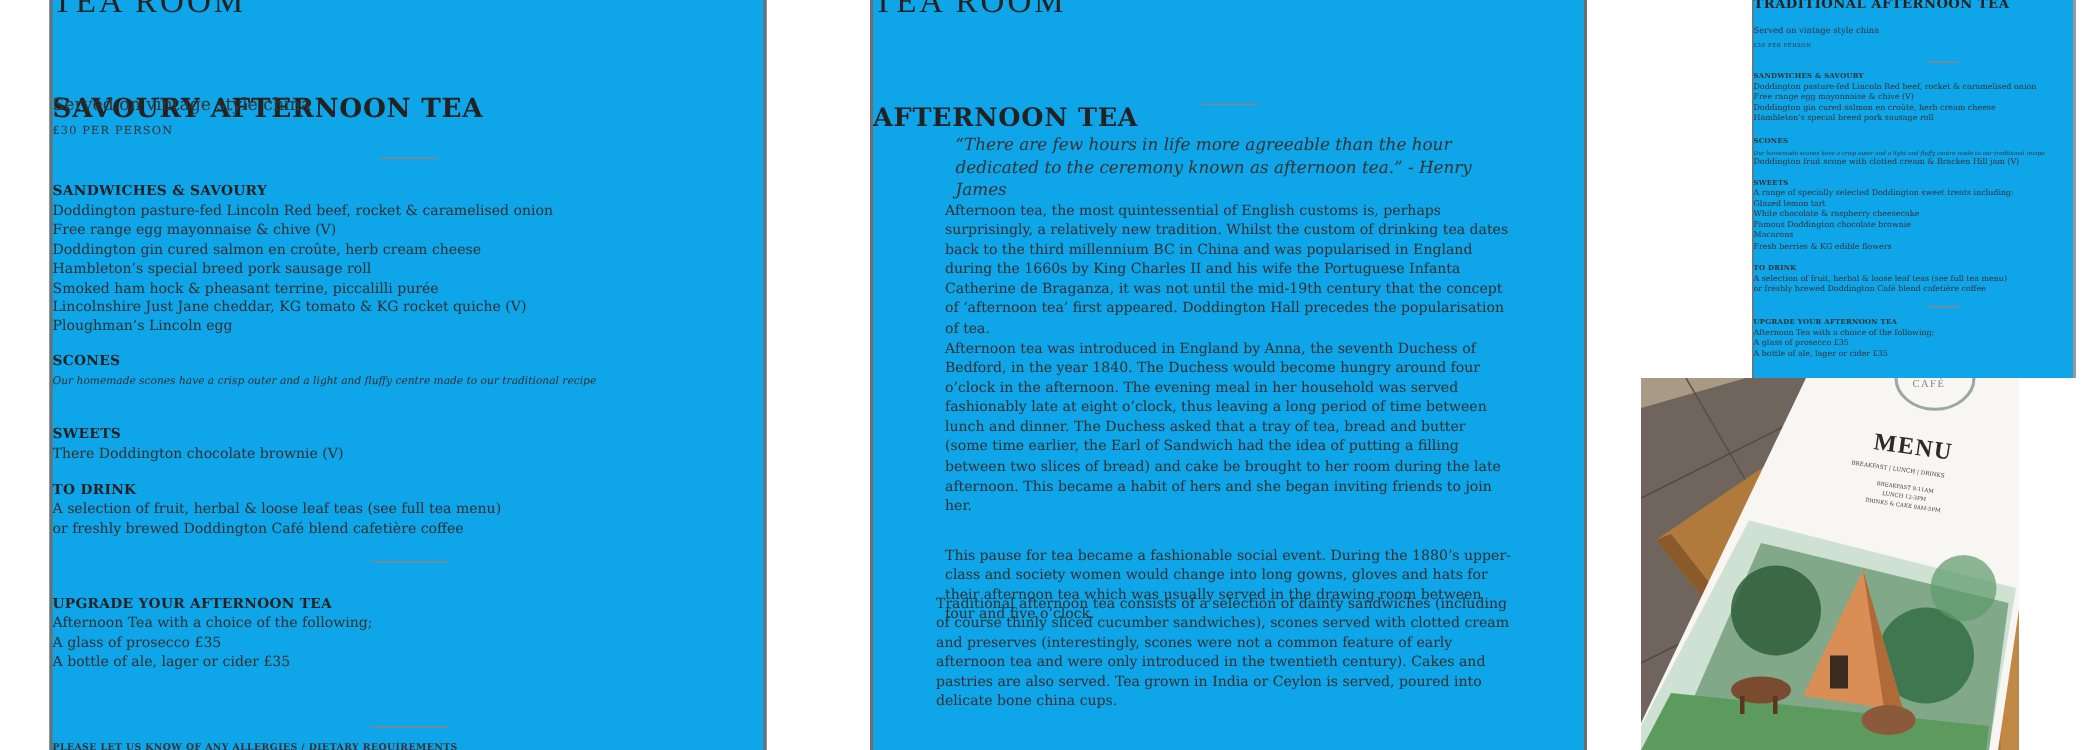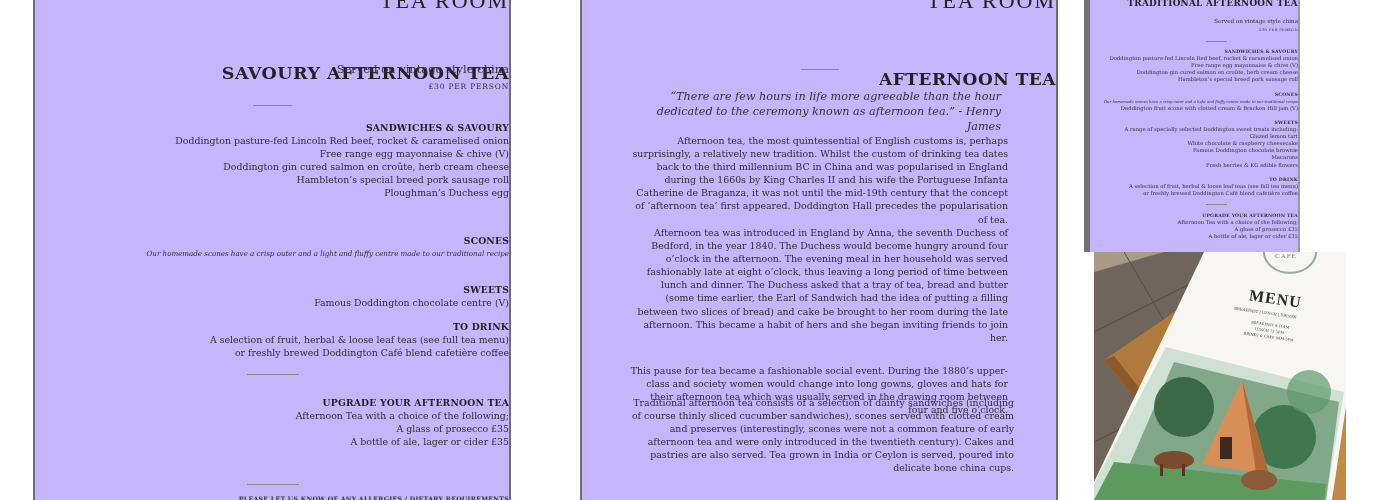--- a/index.html
+++ b/index.html
@@ -1,38 +1,38 @@
 <!DOCTYPE html>
 <html><head>
   <meta charset="utf-8">
   <style>
     * { box-sizing: border-box; margin: 0; padding: 0; }
     html, body { width: 1400px; height: 500px; overflow: hidden; background: #ffffff; }
     body { position: relative; font-family: "DejaVu Serif", "Liberation Serif", serif; color: #2a2a2a; }
 
     .panel {
-      position: absolute; background: #c4b5fd; overflow: hidden;
+      position: absolute; background: #0ea5e9; overflow: hidden;
       border-left: 2px solid #6e6e6e; border-right: 2px solid #6e6e6e;
-      text-align: right;
+      text-align: left;
     }
     #p1 { left: 33px; top: 0; width: 478px; height: 500px; }
     #p2 { left: 580px; top: 0; width: 478px; height: 500px; }
-    #p3 { left: 1084px; top: 0; width: 216px; height: 252px; border-left: 6px solid #737373; border-right: 2px solid #999; }
+    #p3 { left: 1168px; top: 0; width: 216px; height: 252px; border-left: 1px solid #737373; border-right: 2px solid #999; }
 
     .logo {
       font-family: "Liberation Serif", "DejaVu Serif", serif;
       font-size: 22px; letter-spacing: 2px; color: #222;
       position: absolute; left: 0; right: 0; line-height: 22px;
     }
     #p1 .logo { top: -10px; }
     #p2 .logo { top: -10px; }
 
     .title { font-weight: bold; color: #222; letter-spacing: 0.5px; position: absolute; left: 0; right: 0; margin-top: 36px; }
     #p1 .title { top: 27px; font-size: 17.5px; }
-    #p2 .title { top: 33px; font-size: 17px; padding-left: 15px; }
+    #p2 .title { top: 33px; font-size: 17px; }
 
     .sub { position: absolute; left: 0; right: 0; font-size: 11.5px; color: #333; }
     .price { position: absolute; left: 0; right: 0; font-size: 7.5px; letter-spacing: 0.8px; color: #333; }
 
     .rule { position: absolute; height: 1px; background: #888; }
 
     .section { position: absolute; left: 0; right: 0; font-size: 9.4px; line-height: 12.9px; color: #2f2f2f; }
     .section .h { font-weight: bold; font-size: 9.2px; letter-spacing: 0.2px; color: #222; }
     .section .it { font-style: italic; font-size: 7.1px; }
     .section .line { display: block; white-space: nowrap; }
@@ -62,31 +62,33 @@
   <div class="sub" style="top:62px;">Served on vintage style china</div>
   <div class="price" style="top:82px;">£30 PER PERSON</div>
   <div class="rule" style="left:218px; width:39px; top:105px;"></div>
 
   <div class="section" style="top:122px;">
     <span class="line h">SANDWICHES &amp; SAVOURY</span>
     <span class="line">Doddington pasture-fed Lincoln Red beef, rocket &amp; caramelised onion</span>
     <span class="line">Free range egg mayonnaise &amp; chive (V)</span>
     <span class="line">Doddington gin cured salmon en croûte, herb cream cheese</span>
     <span class="line">Hambleton’s special breed pork sausage roll</span>
-    <span class="line">Ploughman’s Duchess egg</span>
+    <span class="line">Smoked ham hock &amp; pheasant terrine, piccalilli purée</span>
+    <span class="line">Lincolnshire Just Jane cheddar, KG tomato &amp; KG rocket quiche (V)</span>
+    <span class="line">Ploughman’s Lincoln egg</span>
   </div>
 
   <div class="section" style="top:235px;">
     <span class="line h">SCONES</span>
     <span class="line it">Our homemade scones have a crisp outer and a light and fluffy centre made to our traditional recipe</span>
   </div>
 
   <div class="section" style="top:284px;">
     <span class="line h">SWEETS</span>
-    <span class="line">Famous Doddington chocolate centre (V)</span>
+    <span class="line">There Doddington chocolate brownie (V)</span>
   </div>
 
   <div class="section" style="top:321px;">
     <span class="line h">TO DRINK</span>
     <span class="line">A selection of fruit, herbal &amp; loose leaf teas (see full tea menu)</span>
     <span class="line">or freshly brewed Doddington Café blend cafetière coffee</span>
   </div>
 
   <div class="rule" style="left:212px; width:52px; top:374px;"></div>
 

